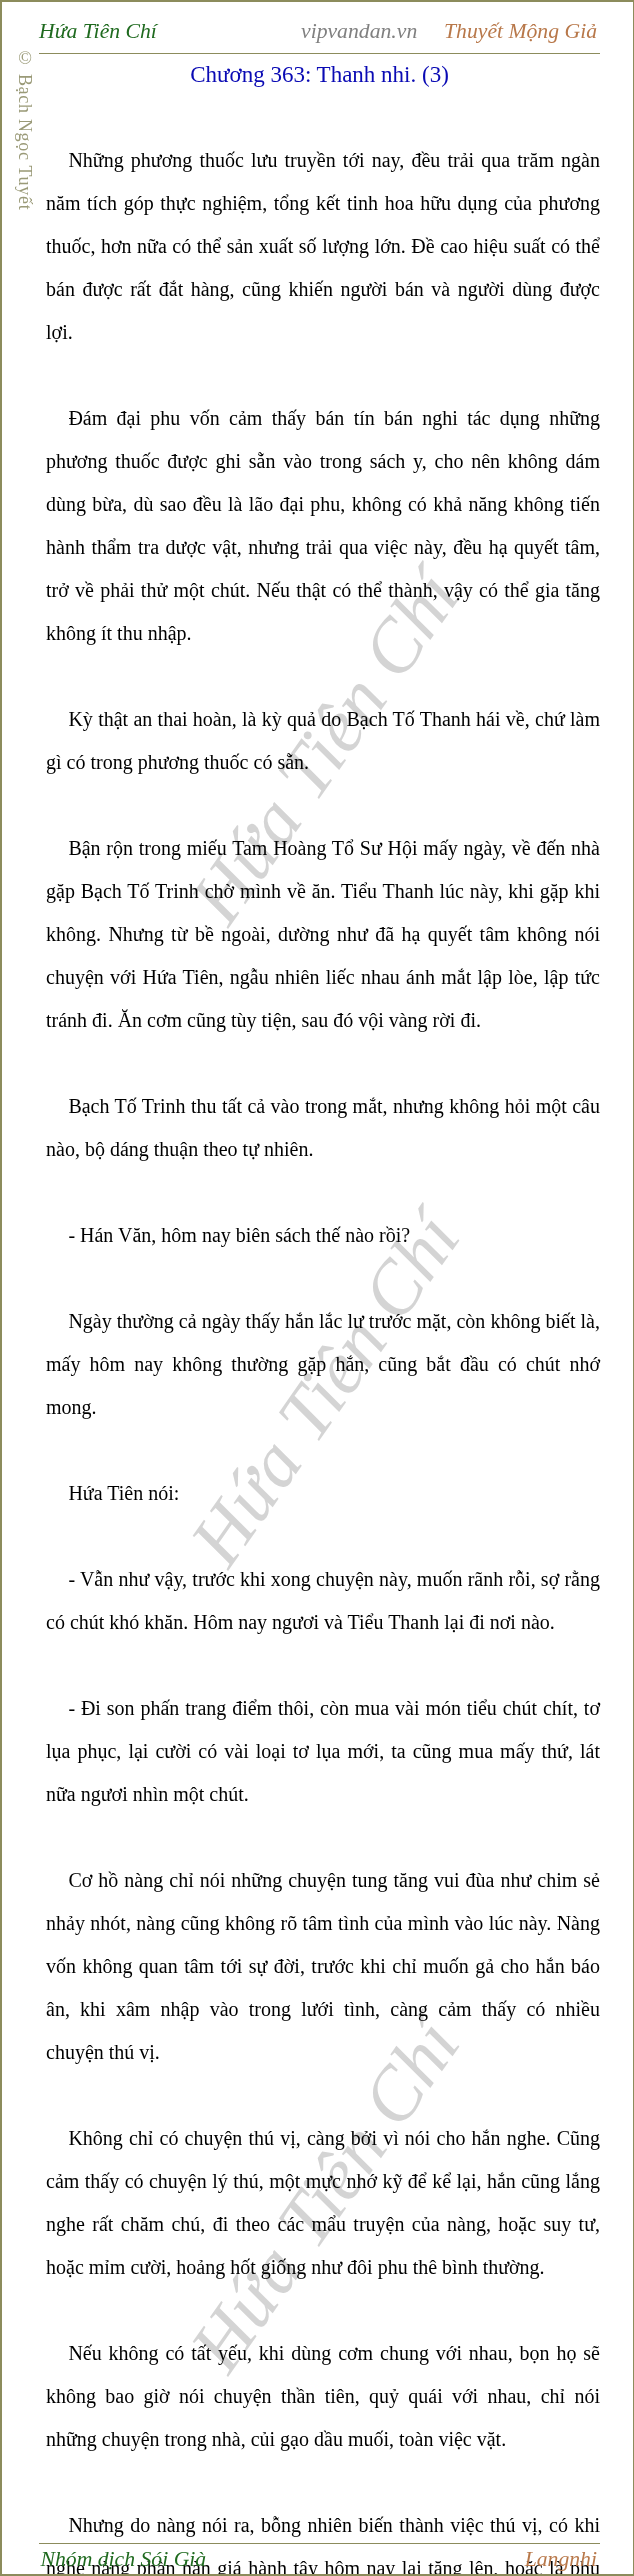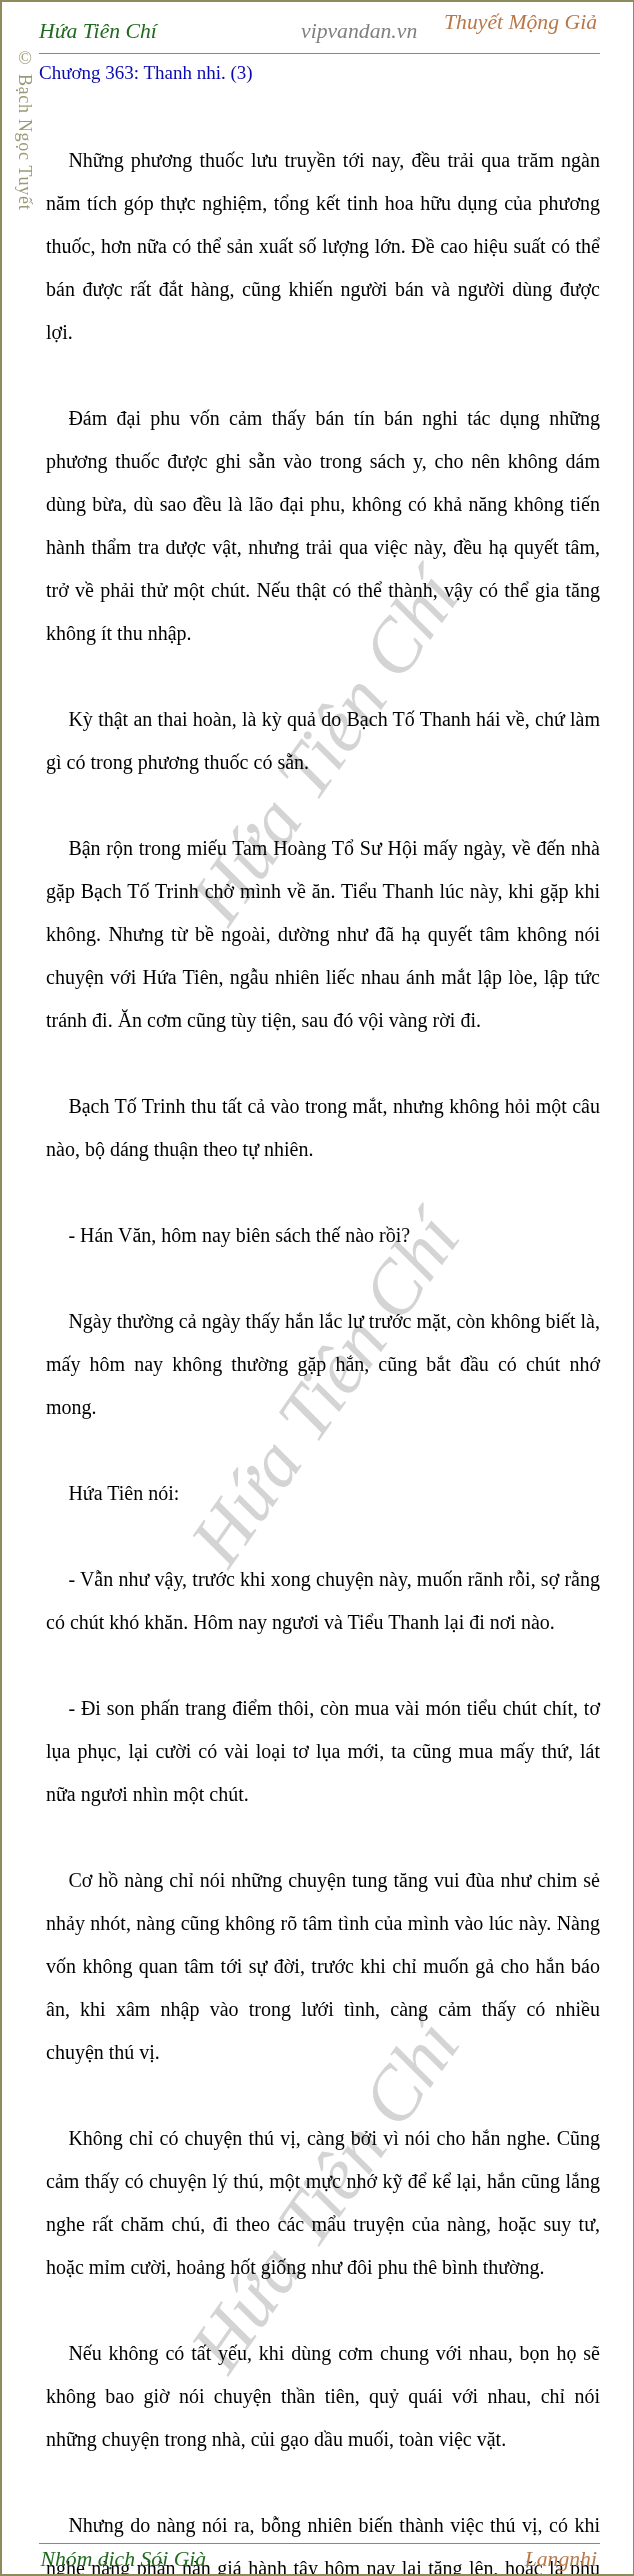--- a/index.html
+++ b/index.html
@@ -12,33 +12,34 @@
       overflow: hidden;
     }
     .header {
       position: absolute; left: 37px; top: 7.5px; width: 561px; height: 43px;
       border-bottom: 1.5px solid #8c8c5c;
       font-family: "Liberation Serif", serif; font-style: italic;
       font-size: 21.7px;
     }
     .header .left { position: absolute; left: 0; top: 9px; color: #1f6a1f; }
     .header .center { position: absolute; left: 222px; top: 9px; color: #808080; margin-left: 40px; }
-    .header .right { position: absolute; right: 3px; top: 0; color: #b8784a; }
+    .header .right { position: absolute; right: 3px; top: 9px; color: #b8784a; }
     .side-credit {
       position: absolute; left: 3px; top: 46px;
       width: 30px; height: 194px;
       font-family: "Liberation Serif", serif; font-size: 18px;
       color: #9a9a78;
       writing-mode: vertical-rl;
       letter-spacing: 0.7px;
       white-space: nowrap;
     }
     .chapter-title {
       position: absolute; left: 37px; top: 60px; width: 561px;
-      font-family: "Liberation Serif", serif; font-size: 19px;
+      text-align: center;
+      font-family: "Liberation Serif", serif; font-size: 23px;
       color: #0a0ab4;
     }
     .content {
       position: absolute; left: 37px; top: 137px; width: 561px;
       font-family: "Liberation Serif", serif; font-size: 20px;
       line-height: 43px;
       color: #000000;
       text-align: justify;
     }
     .content p { margin: 0 0 43px 7px; text-indent: 22.4px; }

